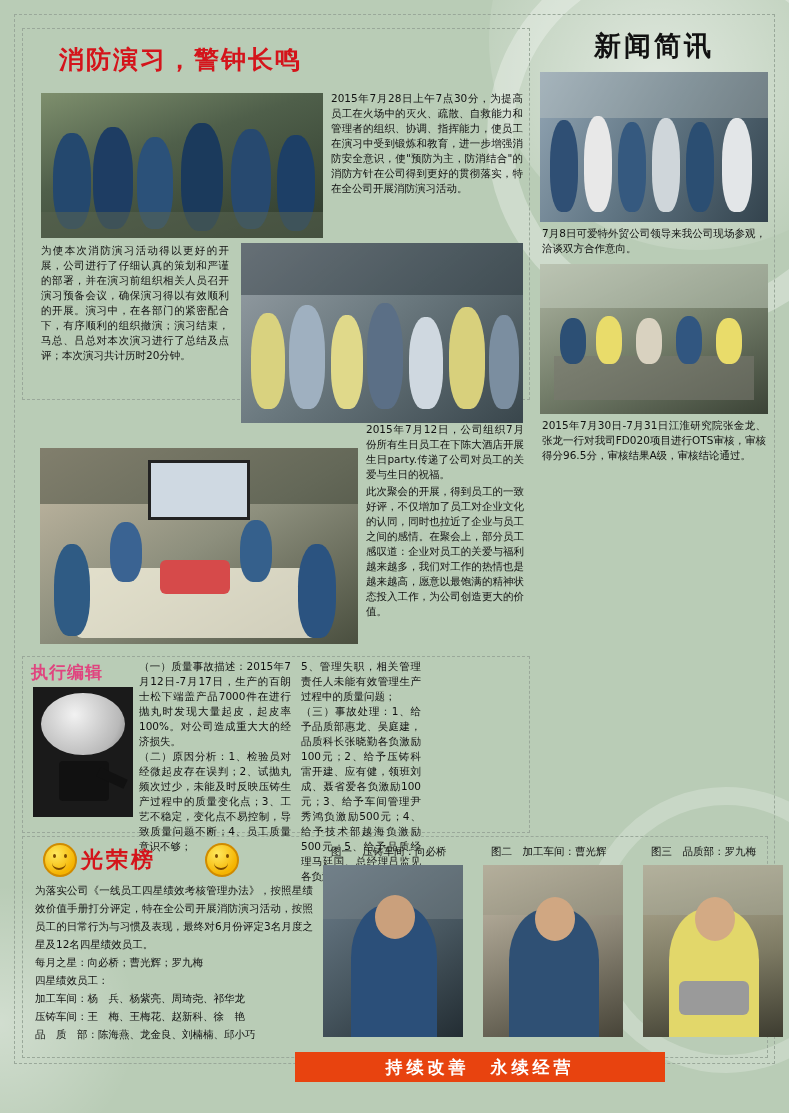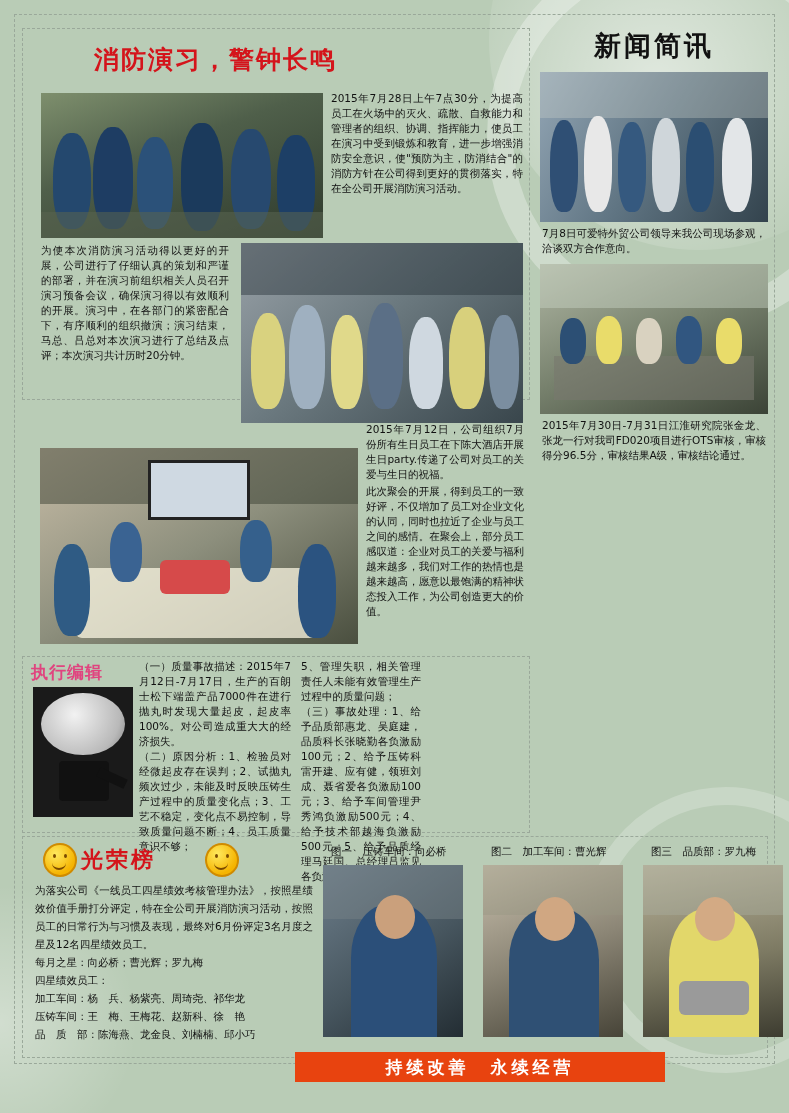--- a/index.html
+++ b/index.html
@@ -32,21 +32,21 @@
     color:#d4141b;font-weight:bold;font-size:25px;letter-spacing:2px;
     font-family:"DejaVu Sans","Liberation Sans",sans-serif;
   }
   .body-text{
     font-size:10.5px;line-height:15px;color:#111;text-align:justify;
   }
   .box-dashed{border:1px dashed #9aa89a;}
 
   
   .sec1{position:relative;height:370px;}
-  .sec1 .hdr{position:absolute;left:36px;top:14px;margin-left:35px;}
+  .sec1 .hdr{position:absolute;left:36px;top:14px;}
   .sec1 .p-top{position:absolute;left:18px;top:64px;width:282px;height:145px;}
   .sec1 .t-top{position:absolute;left:308px;top:62px;width:192px;}
   .sec1 .p-mid{position:absolute;left:218px;top:214px;width:282px;height:180px;}
   .sec1 .t-mid{position:absolute;left:18px;top:214px;width:188px;}
 
   
   .sec2{position:relative;height:230px;margin-top:10px;}
   .sec2 .hdr{position:absolute;left:34px;top:2px;}
   .sec2 .p{position:absolute;left:18px;top:38px;width:318px;height:196px;}
   .sec2 .t{position:absolute;left:344px;top:12px;width:158px;}

